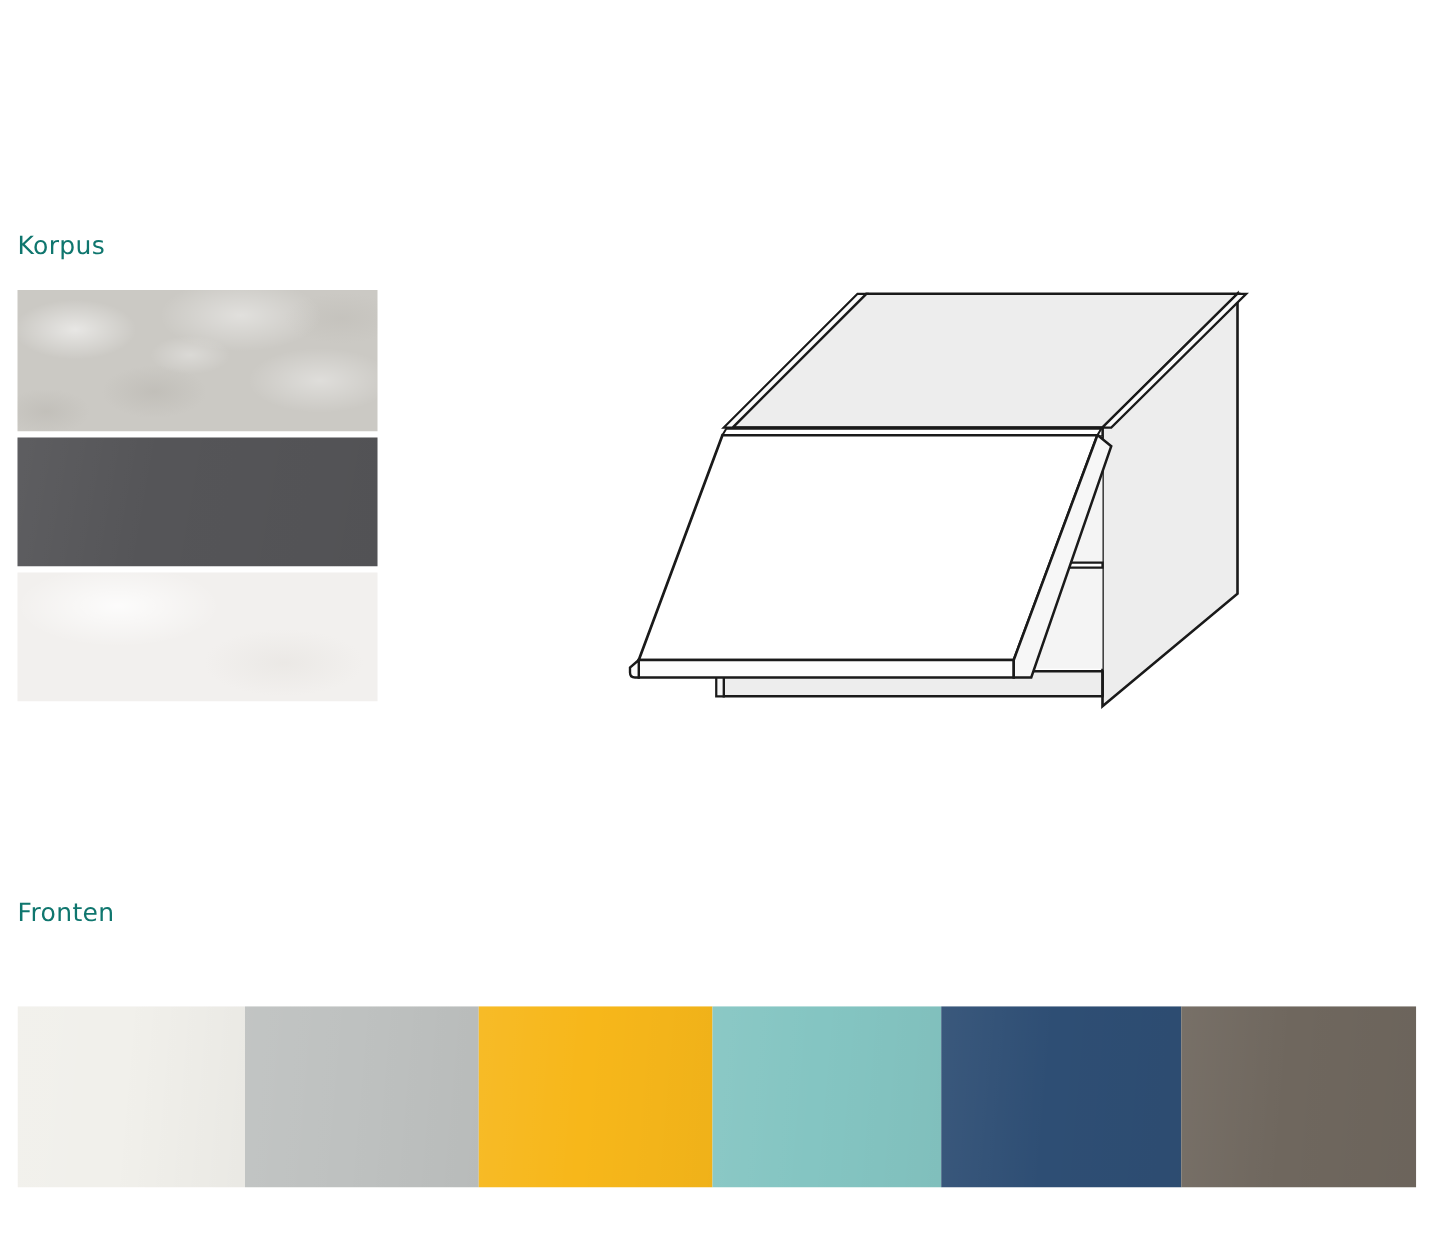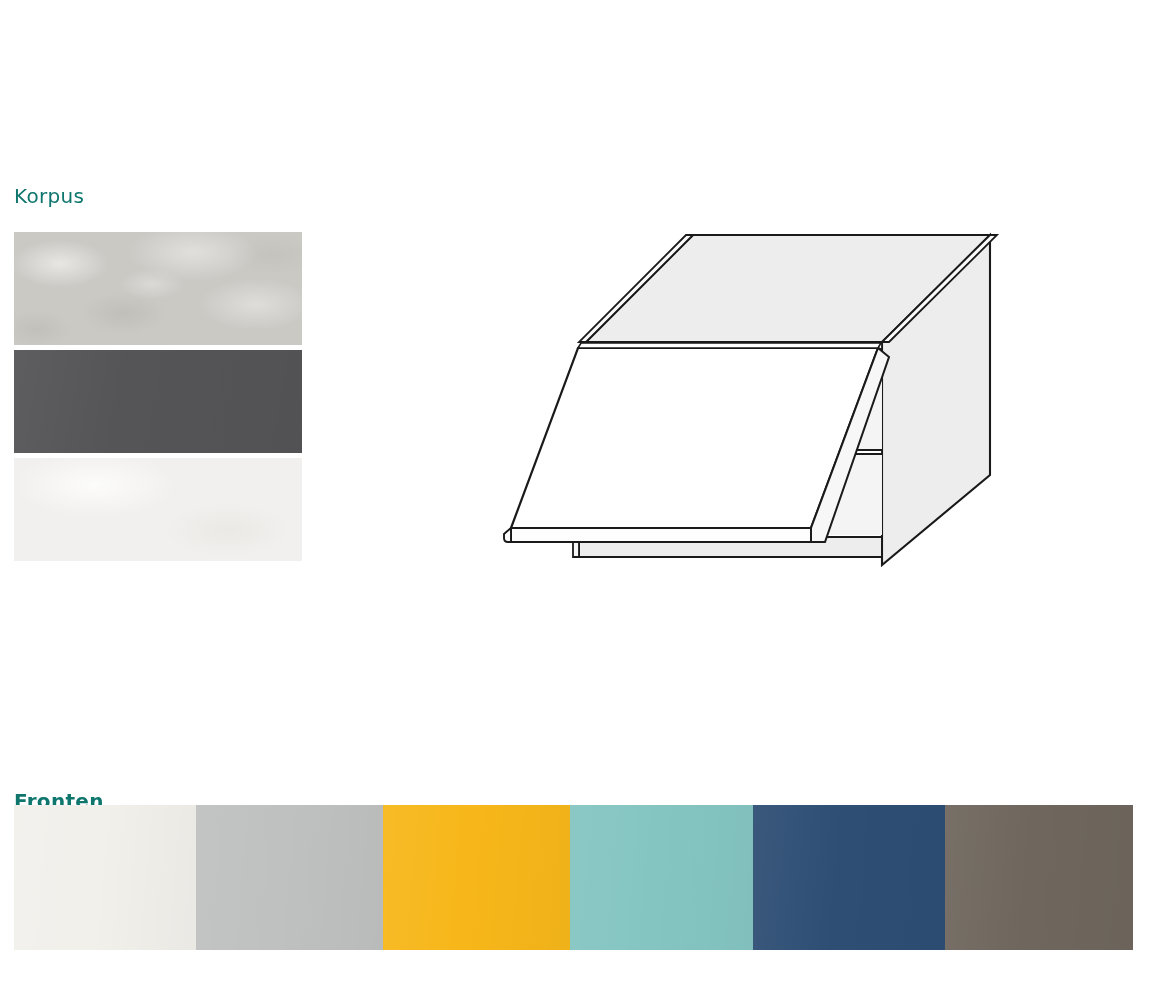--- a/index.html
+++ b/index.html
@@ -21,21 +21,21 @@
   .section-heading {
     position: absolute;
     font-size: 20px;
     font-weight: 400;
     color: #0f766e;
     letter-spacing: 0.3px;
     white-space: nowrap;
     line-height: 1;
   }
   #korpus-heading { left: 14px; top: 186px; }
-  #fronten-heading { left: 14px; top: 791px; font-weight: bold; }
+  #fronten-heading { left: 14px; top: 720px; }
 
   
   #korpus-swatches {
     position: absolute;
     left: 14px;
     top: 232px;
     width: 288px;
   }
   .korpus-swatch {
     width: 288px;

